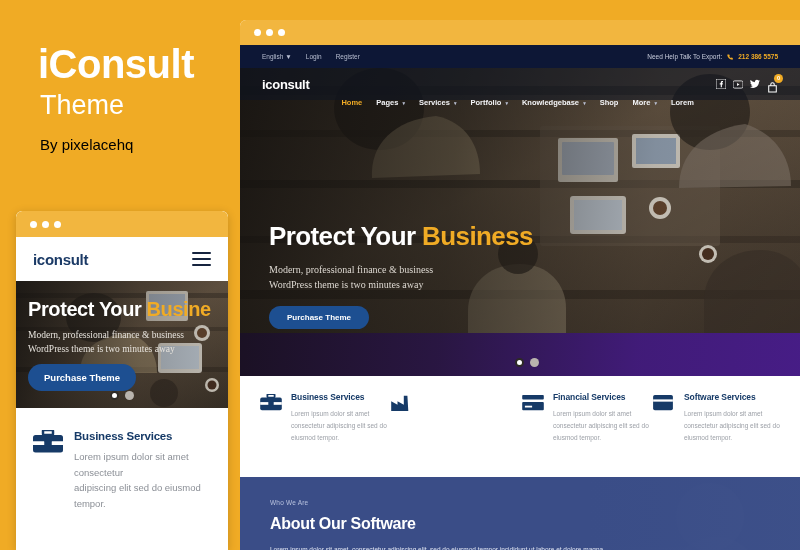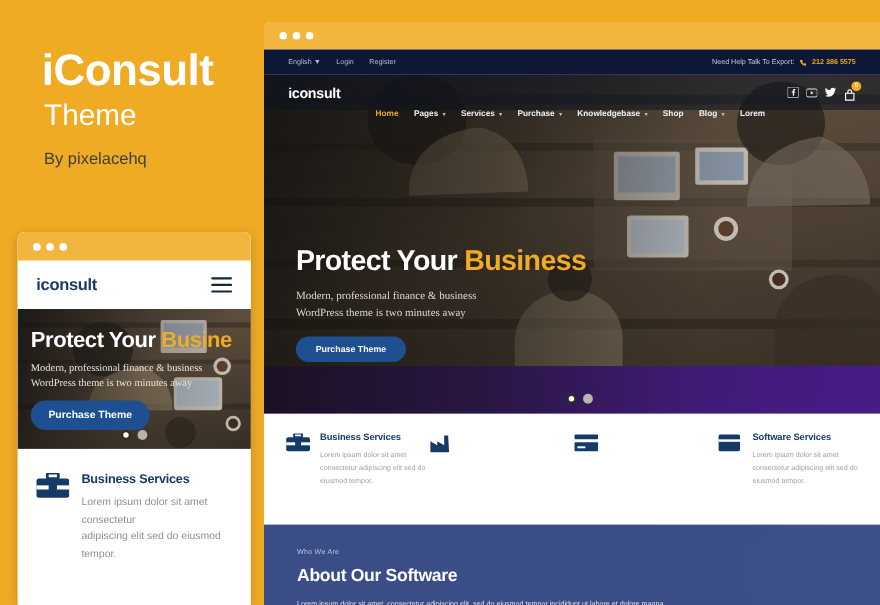--- a/index.html
+++ b/index.html
@@ -15,21 +15,21 @@
   #promo-title{
     position:absolute;left:38px;top:44px;
     font-size:40px;font-weight:bold;color:#ffffff;letter-spacing:-0.5px;line-height:1;
   }
   #promo-sub{
     position:absolute;left:40px;top:92px;
     font-size:27px;font-weight:300;color:#ffffff;line-height:1;
   }
   #promo-by{
     position:absolute;left:40px;top:137px;
-    font-size:15px;font-weight:400;color:#404040;line-height:1;
+    font-size:15px;font-weight:400;color:#000000;line-height:1;
   }
 
   
   .titlebar{background:#f2b63f;display:flex;align-items:center;}
   .dot{width:7px;height:7px;border-radius:50%;background:#ffffff;margin-right:5px;}
 
   
   #mobile{
     position:absolute;left:16px;top:211px;width:212px;height:339px;
     background:#ffffff;border-radius:6px 6px 0 0;overflow:hidden;
@@ -156,24 +156,24 @@
       </div>
     </div>
 
     <div id="d-nav">
       <div id="d-navbg"></div>
       <div id="d-logo">iconsult</div>
       <div id="d-menu">
         <a href="#" class="active"><span>Home</span></a>
         <a href="#"><span>Pages</span> <span class="caret">▾</span></a>
         <a href="#"><span>Services</span> <span class="caret">▾</span></a>
-        <a href="#"><span>Purchase</span> <span class="caret">▾</span></a>
+        <a href="#"><span>Portfolio</span> <span class="caret">▾</span></a>
         <a href="#"><span>Knowledgebase</span> <span class="caret">▾</span></a>
         <a href="#"><span>Shop</span></a>
-        <a href="#"><span>Blog</span> <span class="caret">▾</span></a>
+        <a href="#"><span>More</span> <span class="caret">▾</span></a>
         <a href="#"><span>Lorem</span></a>
       </div>
       <div id="d-social">
         <span class="sic">
           <svg width="10" height="10" viewBox="0 0 16 16">
               <rect width="16" height="16" rx="2" fill="none" stroke="#fff" stroke-width="1.4"></rect>
               <path fill="#fff" d="M9.4 13V8.6h1.5l.2-1.8H9.4v-1c0-.5.1-.8.9-.8h.9V3.1c-.2 0-.7-.1-1.3-.1-1.4 0-2.3.8-2.3 2.4v1.4H6v1.8h1.6V13z"></path>
             </svg>
         </span>
         <span class="sic">
@@ -272,20 +272,24 @@
       </div>
 
       <div class="svc">
         <div class="svc-ic">
           <svg width="22" height="18" viewBox="0 0 24 20">
               <rect x="0" y="1" width="24" height="5" rx="1" fill="#163a67"></rect>
               <rect x="0" y="9" width="24" height="9" rx="1" fill="#163a67"></rect>
               <rect x="3" y="13" width="8" height="2" fill="#fff"></rect>
             </svg>
         </div>
+        <div>
+          <div class="svc-t">Financial Services</div>
+          <div class="svc-p">Lorem ipsum dolor sit amet consectetur adipiscing elit sed do eiusmod tempor.</div>
+        </div>
       </div>
 
       <div class="svc">
         <div class="svc-ic">
           <svg width="20" height="18" viewBox="0 0 22 20">
               <rect x="0" y="1" width="22" height="17" rx="2" fill="#163a67"></rect>
               <rect x="0" y="6" width="22" height="2.5" fill="#fff"></rect>
             </svg>
         </div>
         <div>

